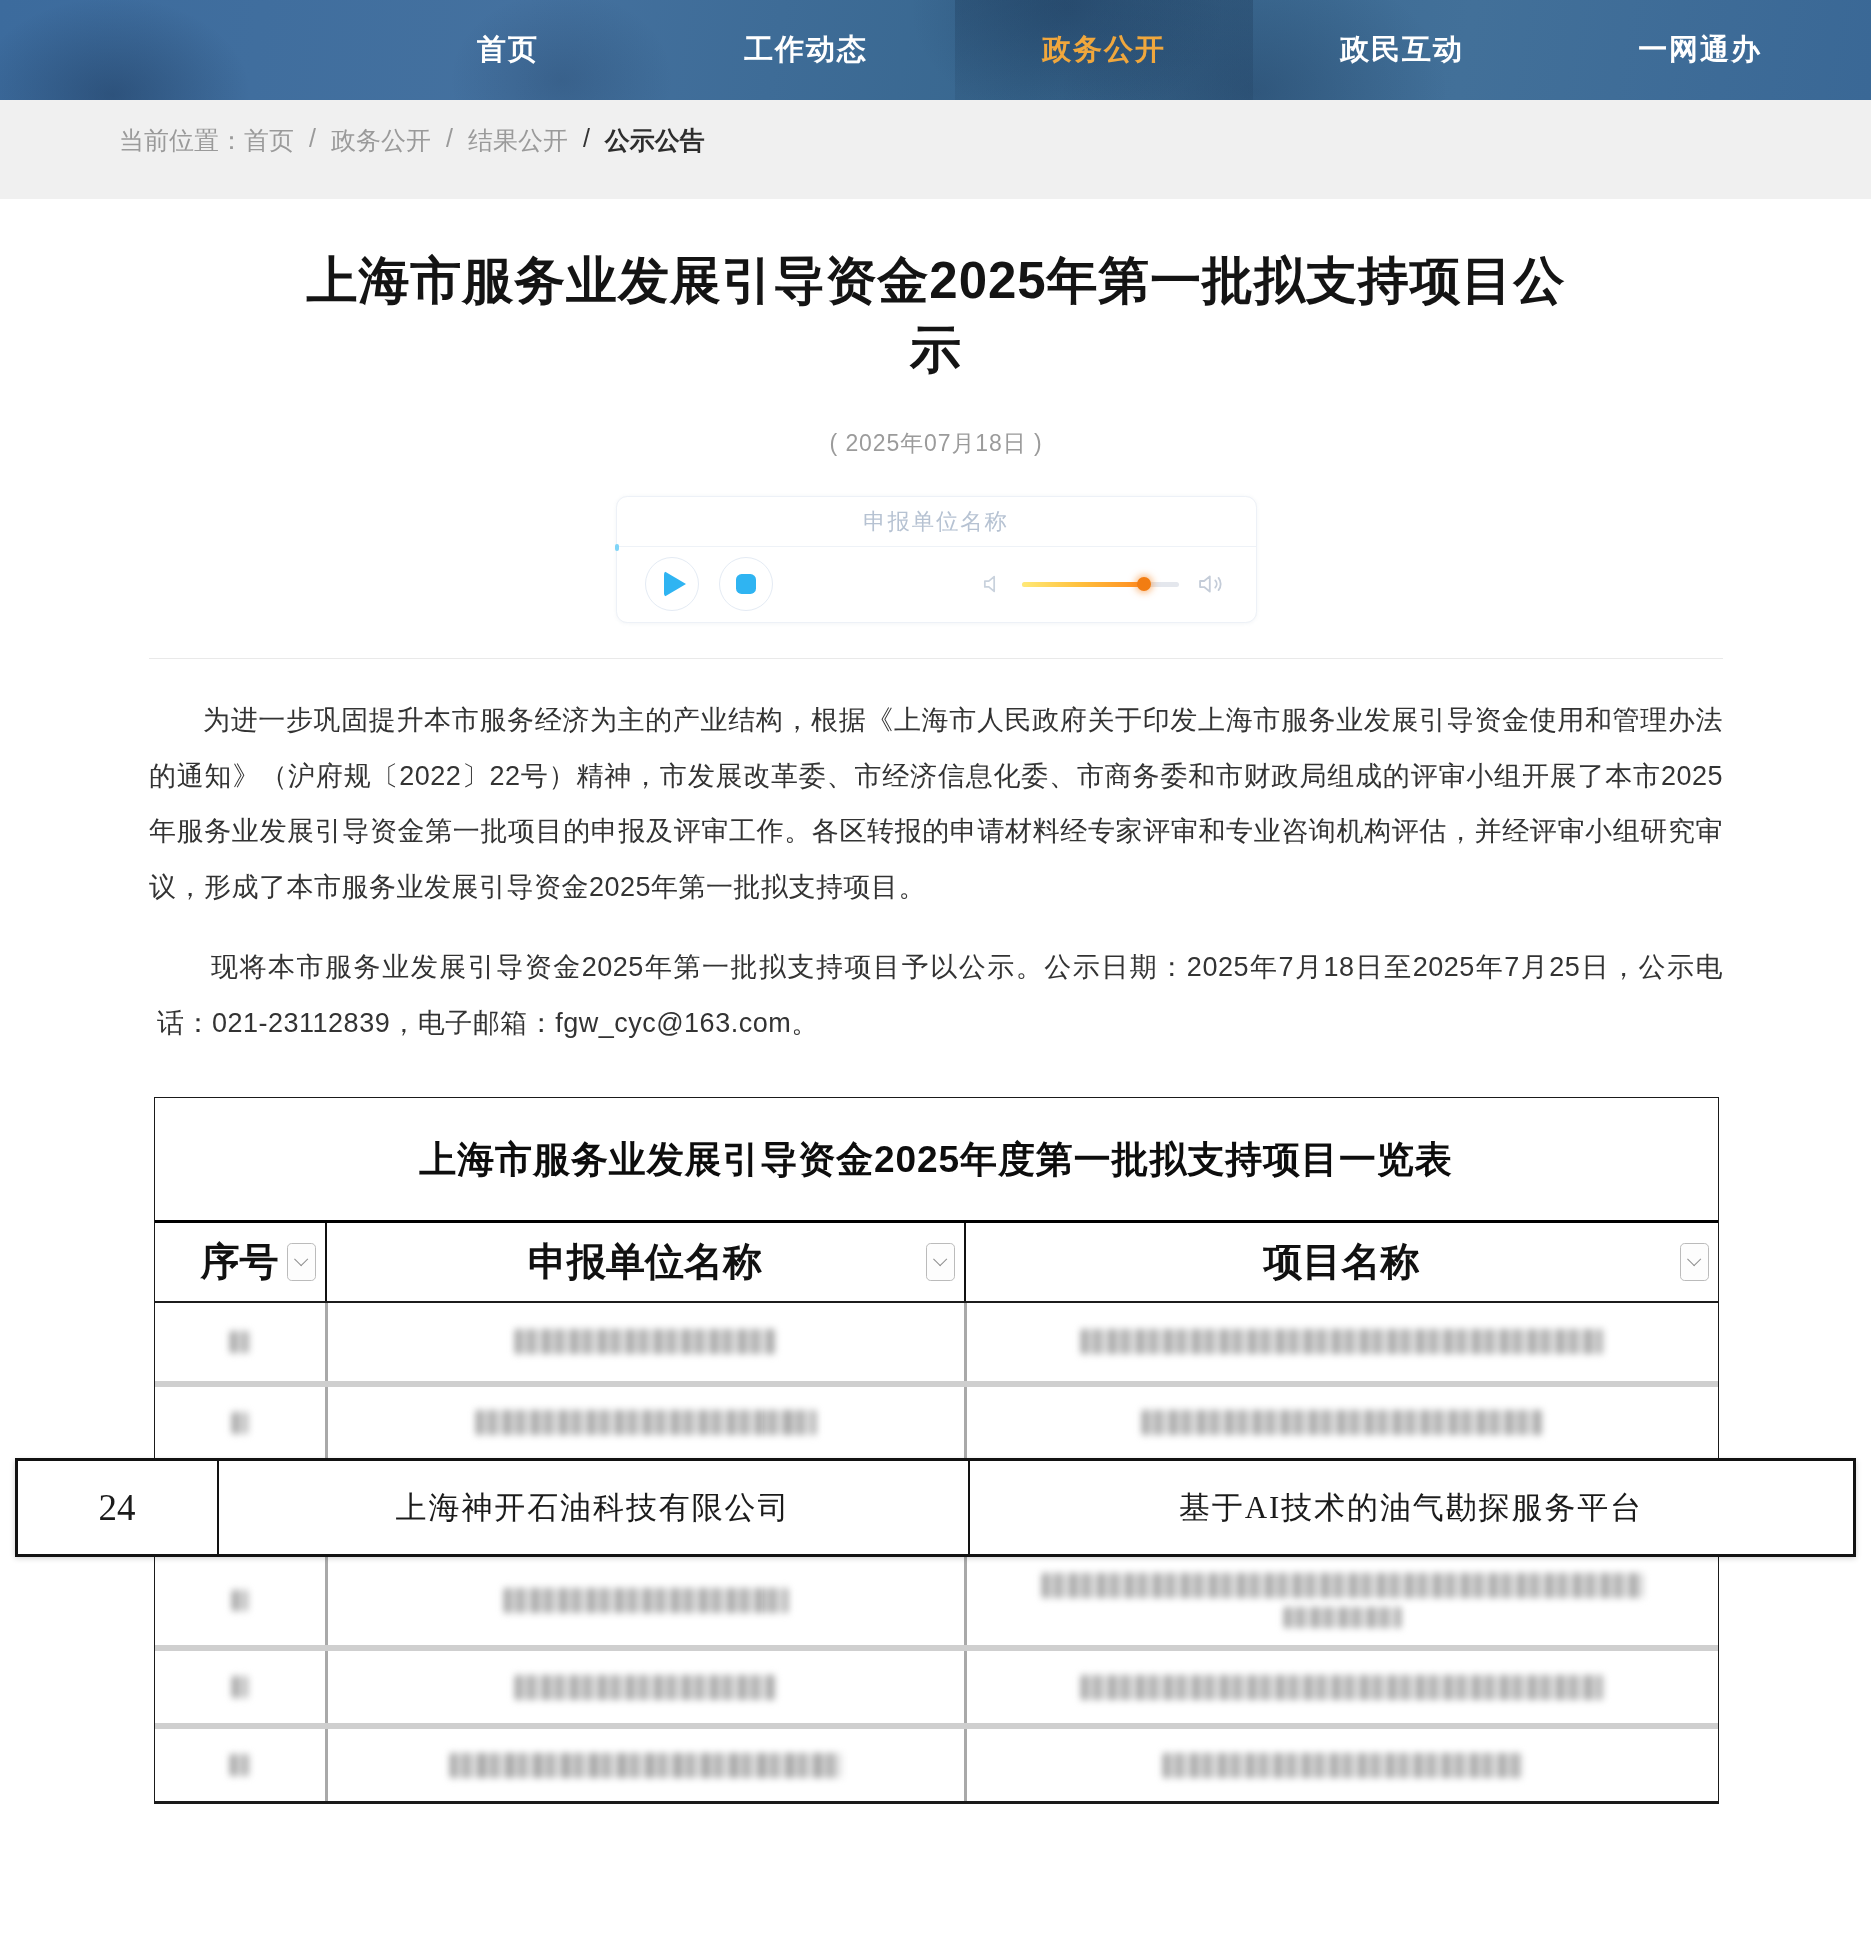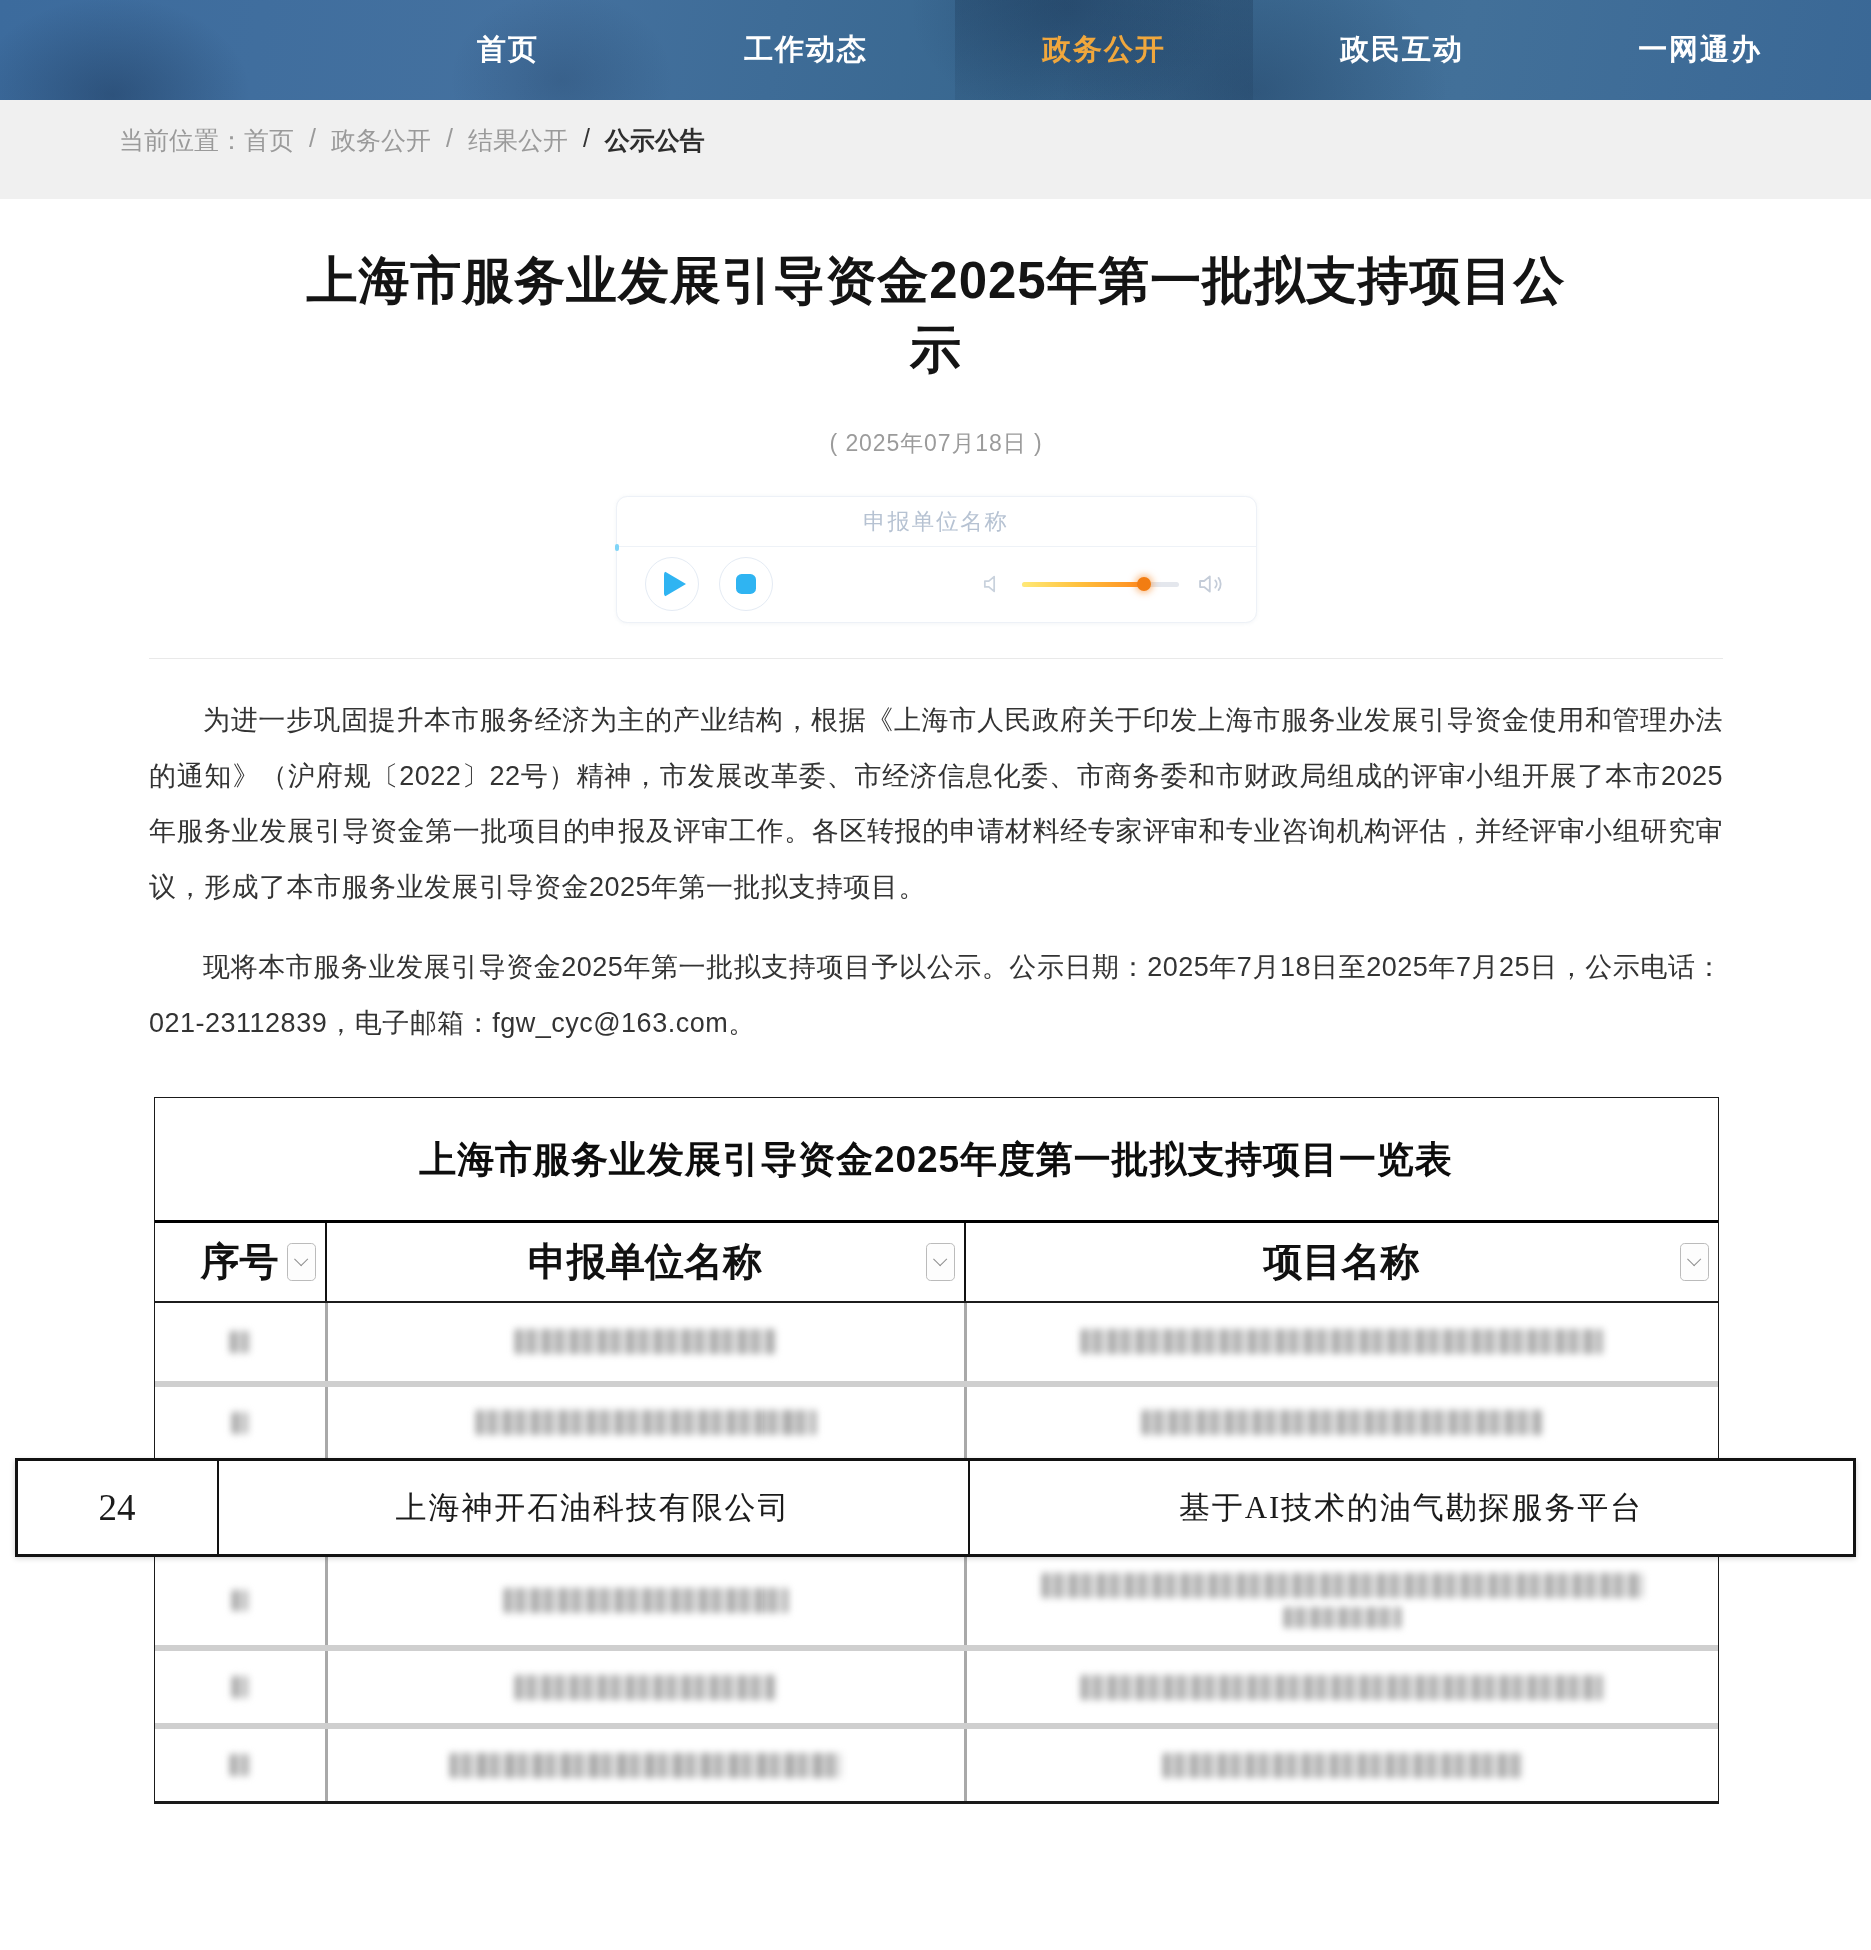--- a/index.html
+++ b/index.html
@@ -86,21 +86,21 @@
   }
 
   .rule{ margin-top:35px; border-top:1.9px solid #e9e9e9; }
 
   
   .paras{ margin-top:34px; }
   .paras p{
     font-size:27px; color:#333; line-height:2.07; text-align:justify; text-indent:2em;
     letter-spacing:0.5px;
   }
-  .paras p + p{ margin-top:24px; }
+  .paras p + p{ margin-top:24px;margin-left:8px; }
 
   
   .table-wrap{
     width:1565px; margin:45px auto 0; border:1.9px solid #1a1a1a; border-bottom-width:3.7px;
     position:relative; background:#fff;
   }
   .t-title{
     padding:37px 0 35px; text-align:center; font-size:37px; font-weight:800;
     color:#0d0d0d; letter-spacing:0.9px; border-bottom:3.7px solid #000;
   }

